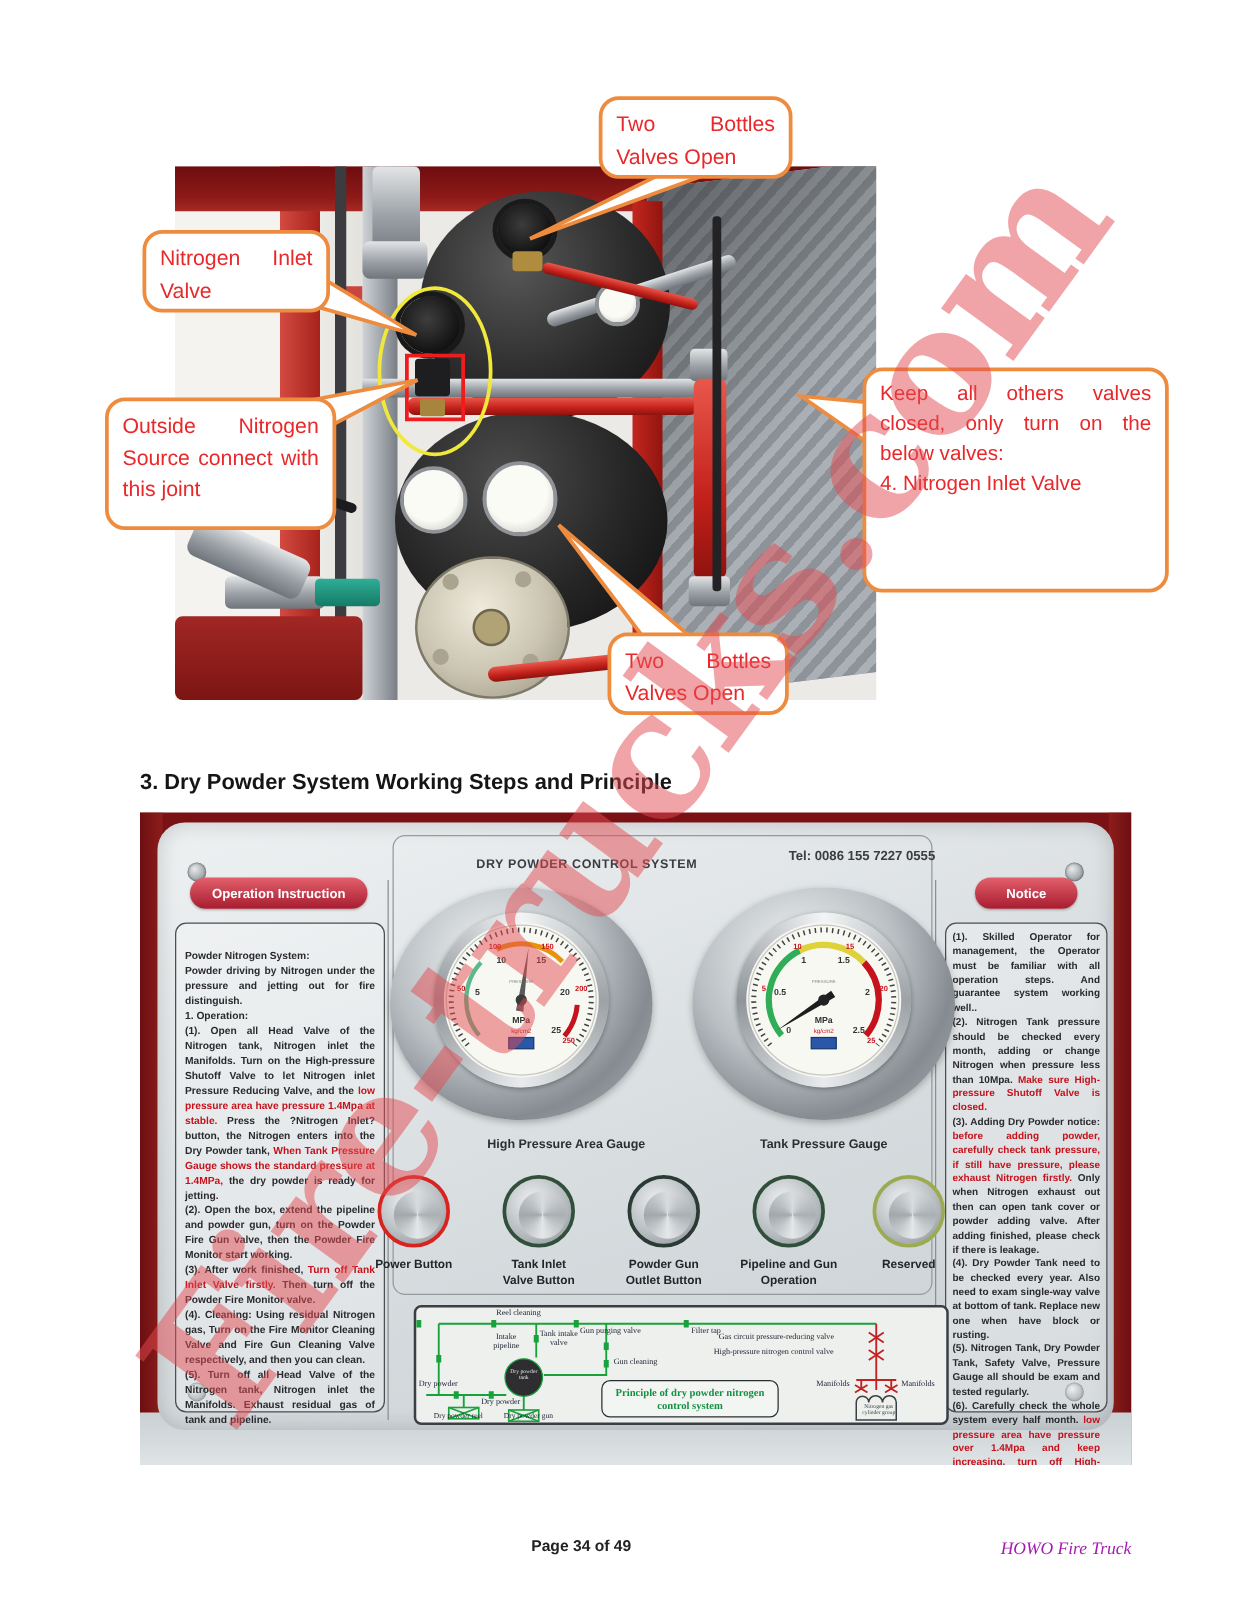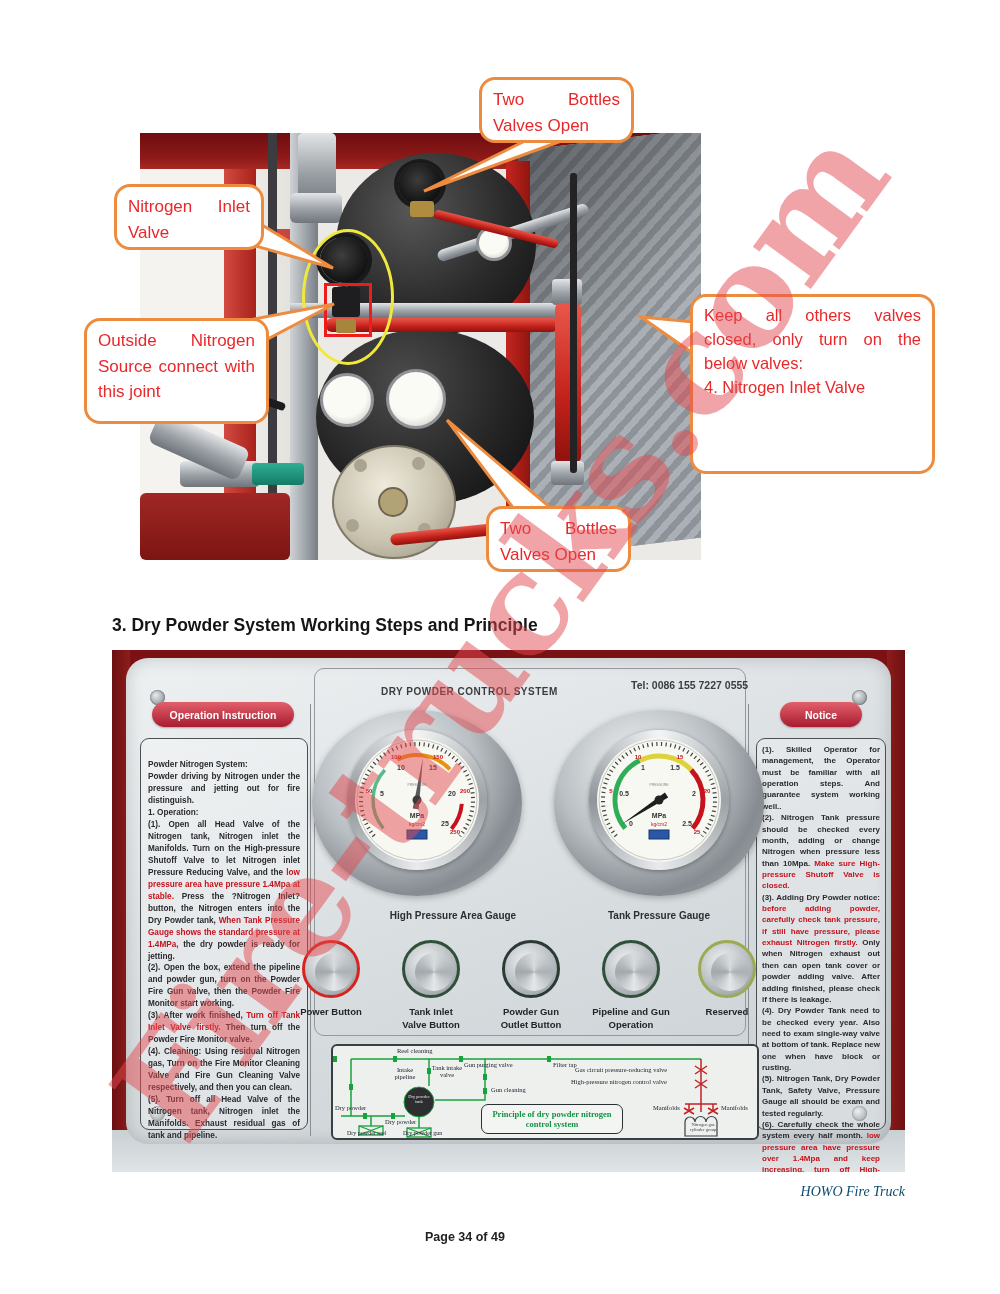--- a/index.html
+++ b/index.html
@@ -19,22 +19,22 @@
           background:#eceae6;z-index:1;}
   .steel{background:linear-gradient(90deg,#cfd3d6,#9ba1a6 60%,#787e84);}
   .silver{background:linear-gradient(180deg,#e3e5e7,#9aa0a5 55%,#6f757b);}
   .redpipe{background:linear-gradient(180deg,#e9574b,#c2211a 60%,#8f120e);border-radius:6px;}
   .gauge-sm{background:radial-gradient(circle at 45% 40%,#fbfbf6 55%,#d9d8d2 80%,#9b9b95);
             border:3px solid #8f9296;border-radius:50%;box-sizing:border-box;}
 
   
   #heading{position:absolute;left:112px;top:615px;font-size:17.5px;font-weight:bold;color:#151515;z-index:3;}
   #footer-page{position:absolute;left:425px;top:1230px;font-size:12.5px;font-weight:bold;color:#222;z-index:3;}
-  #footer-brand{position:absolute;right:95px;top:1184px;font-size:14px;font-style:italic;
-                font-family:"Liberation Serif",serif;color:#0c4a6e;z-index:3;}
+  #footer-brand{position:absolute;right:95px;top:1232px;font-size:14px;font-style:italic;
+                font-family:"Liberation Serif",serif;color:#a21caf;z-index:3;}
 
   
   #watermark{position:absolute;left:50%;top:49%;transform:translate(-50%,-50%) rotate(-54deg);
              font-family:"DejaVu Serif",serif;font-weight:bold;font-size:138px;letter-spacing:-2px;
              color:rgba(228,73,80,0.5);white-space:nowrap;z-index:50;pointer-events:none;}
 
   
   #photo2{position:absolute;left:112px;top:650px;width:793px;height:522px;background:#7a1114;
           overflow:hidden;z-index:2;}
   #panel{position:absolute;left:14px;top:8px;width:765px;height:486px;border-radius:22px;

